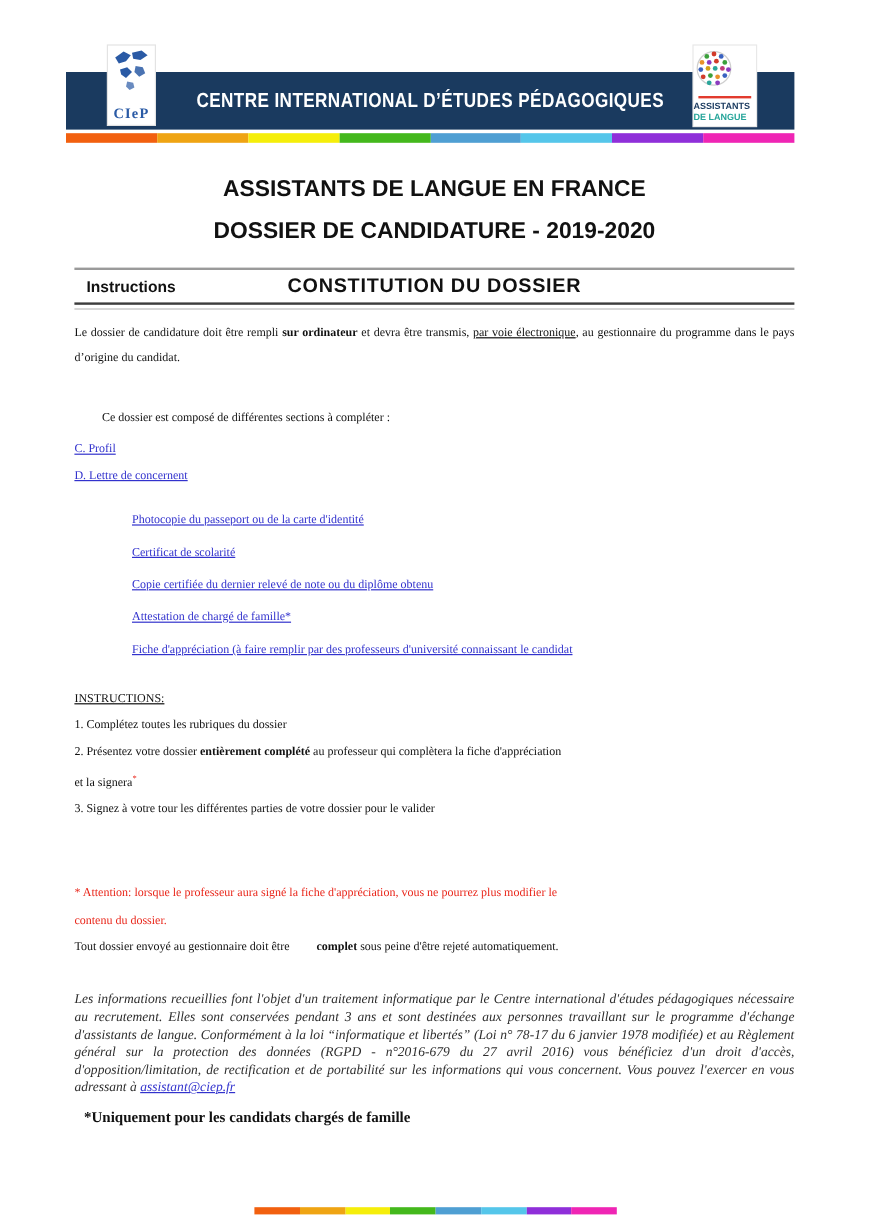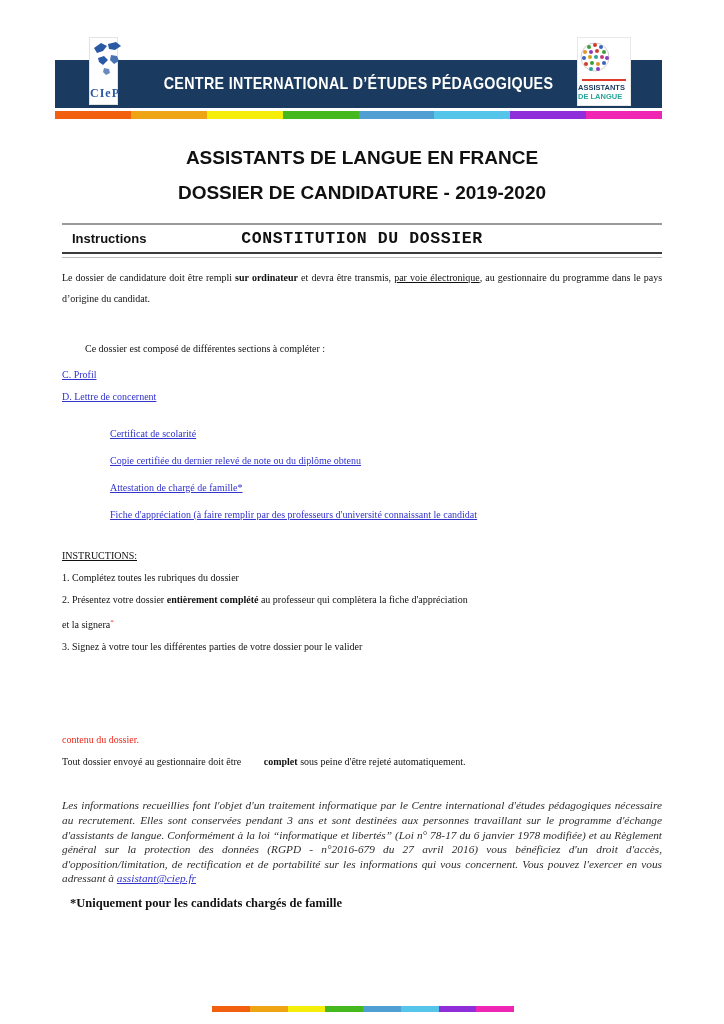--- a/index.html
+++ b/index.html
@@ -3,41 +3,41 @@
 <meta charset="utf-8">
 <style>
   html,body{margin:0;padding:0;background:#fff;}
   .page{position:relative;width:724px;height:1024px;background:#fff;overflow:hidden;
         font-family:"Liberation Serif",serif;color:#111;}
   
   .banner{position:absolute;left:55px;top:60px;width:607px;height:48px;background:#1a3a5f;}
   .banner-title{position:absolute;left:0;right:0;top:0;height:48px;line-height:48px;text-align:center;
         color:#fff;font-family:"Liberation Sans",sans-serif;font-weight:bold;font-size:17px;
         letter-spacing:.4px;transform:scaleX(.84);transform-origin:50% 50%;white-space:nowrap;}
-  .ciep-logo{position:absolute;left:90px;top:38px;width:27px;height:66px;background:#fff;
+  .ciep-logo{position:absolute;left:90px;top:38px;width:39px;height:66px;background:#fff;
         box-shadow:0 0 0 1px #e3e3e3;text-align:center;}
   .ciep-text{font-family:"Liberation Serif",serif;color:#2a5aa5;font-size:12px;font-weight:bold;
         letter-spacing:1px;margin-top:-2px;}
   .al-logo{position:absolute;left:578px;top:38px;width:52px;height:67px;background:#fff;text-align:left;
         box-shadow:0 0 0 1px #e8e8e8;}
   .al-red{width:44px;height:2px;background:#e23b2e;margin:1px auto 2px;}
   .al1{color:#1a3a5f;font-family:"Liberation Sans",sans-serif;font-weight:bold;font-size:7.5px;}
   .al2{color:#26a59a;font-family:"Liberation Sans",sans-serif;font-weight:bold;font-size:7.5px;}
   .rainbow{position:absolute;left:55px;top:111px;width:607px;height:8px;display:flex;}
   .rainbow-bottom{position:absolute;left:212px;top:1006px;width:302px;height:6px;display:flex;}
   
   .main{position:absolute;left:62px;top:119px;width:600px;}
   .h1{ text-align:center;font-family:"Liberation Sans",sans-serif;font-weight:bold;font-size:19px;line-height:20px;}
   .h1a{margin-top:29px;} .h1b{margin-top:15px;}
   .rule1{height:2px;background:#9a9a9a;margin-top:20px;}
   .sec-row{position:relative;height:26px;margin-top:1px;}
   .sec-left{position:absolute;left:10px;top:5px;font-family:"Liberation Sans",sans-serif;
         font-weight:bold;font-size:13px;}
   .sec-center{position:absolute;left:0;right:0;top:3px;text-align:center;
-        font-family:Liberation Mono, monospace;font-weight:bold;font-size:16.5px;letter-spacing:.6px;}
+        font-family:Liberation Sans, sans-serif;font-weight:bold;font-size:16.5px;letter-spacing:.6px;}
   .rule2{height:2px;background:#3c3c3c;}
   .rule3{height:1px;background:#bdbdbd;margin-top:3px;}
   .body{font-size:10px;line-height:21px;}
   .p1{margin:9px 0 0;text-align:justify;}
   .p2{margin:29px 0 0;padding-left:23px;}
   .links{margin-top:5px;}
   .link-line{line-height:22px;}
   a.doclink{color:#3232cd;text-decoration:underline;cursor:pointer;}
   .sublinks{margin-top:12px;padding-left:48px;}
   .sublink-line{line-height:27px;}
@@ -135,33 +135,34 @@
 
     <p class="body p1"><span>Le dossier de candidature doit être rempli </span><span style="font-weight: bold;">sur ordinateur</span><span> et devra être transmis, </span><span style="text-decoration: underline;">par voie électronique</span><span>, au gestionnaire du programme dans le pays d’origine du candidat.</span></p>
     <p class="body p2">Ce dossier est composé de différentes sections à compléter :</p>
 
     <div class="links body">
       <div class="link-line"><a class="doclink">C. Profil</a></div>
       <div class="link-line"><a class="doclink">D. Lettre de concernent</a></div>
     </div>
 
     <div class="sublinks body">
+      <div class="sublink-line"><a class="doclink">Photocopie du passeport ou de la carte d'identité</a></div>
       <div class="sublink-line"><a class="doclink">Certificat de scolarité</a></div>
       <div class="sublink-line"><a class="doclink">Copie certifiée du dernier relevé de note ou du diplôme obtenu</a></div>
       <div class="sublink-line"><a class="doclink">Attestation de chargé de famille*</a></div>
       <div class="sublink-line"><a class="doclink">Fiche d'appréciation (à faire remplir par des professeurs d'université connaissant le candidat</a></div>
     </div>
 
     <div class="instr body">
       <div class="instr-h">INSTRUCTIONS:</div>
       <p>1. Complétez toutes les rubriques du dossier</p>
       <p><span>2. Présentez votre dossier </span><span style="font-weight: bold;">entièrement complété</span><span> au professeur qui complètera la fiche d'appréciation</span><br><span>et la signera</span><span style="color: rgb(233, 39, 27); vertical-align: super; font-size: 0.7em;">*</span></p>
       <p>3. Signez à votre tour les différentes parties de votre dossier pour le valider</p>
     </div>
 
-    <p class="body warn"><br><span>contenu du dossier.</span></p>
+    <p class="body warn"><span>* Attention: lorsque le professeur aura signé la fiche d'appréciation, vous ne pourrez plus modifier le</span><br><span>contenu du dossier.</span></p>
     <p class="body complet"><span>Tout dossier envoyé au gestionnaire doit être </span><span style="font-weight: bold; margin-left: 20px;">complet</span><span> sous peine d'être rejeté automatiquement.</span></p>
 
     <p class="legal"><span><span>Les informations recueillies font l'objet d'un traitement informatique par le Centre international d'études pédagogiques nécessaire au recrutement. Elles sont conservées pendant 3 ans et sont destinées aux personnes travaillant sur le programme d'échange d'assistants de langue. Conformément à la loi “informatique et libertés” (Loi n° 78-17 du 6 janvier 1978 modifiée) et au Règlement général sur la protection des données (RGPD - n°2016-679 du 27 avril 2016) vous bénéficiez d'un droit d'accès, d'opposition/limitation, de rectification et de portabilité sur les informations qui vous concernent. Vous pouvez l'exercer en vous adressant à </span></span><a class="doclink">assistant@ciep.fr</a></p>
 
     <p class="note">*Uniquement pour les candidats chargés de famille</p>
   </div>
 </div>
 
 </body></html>

